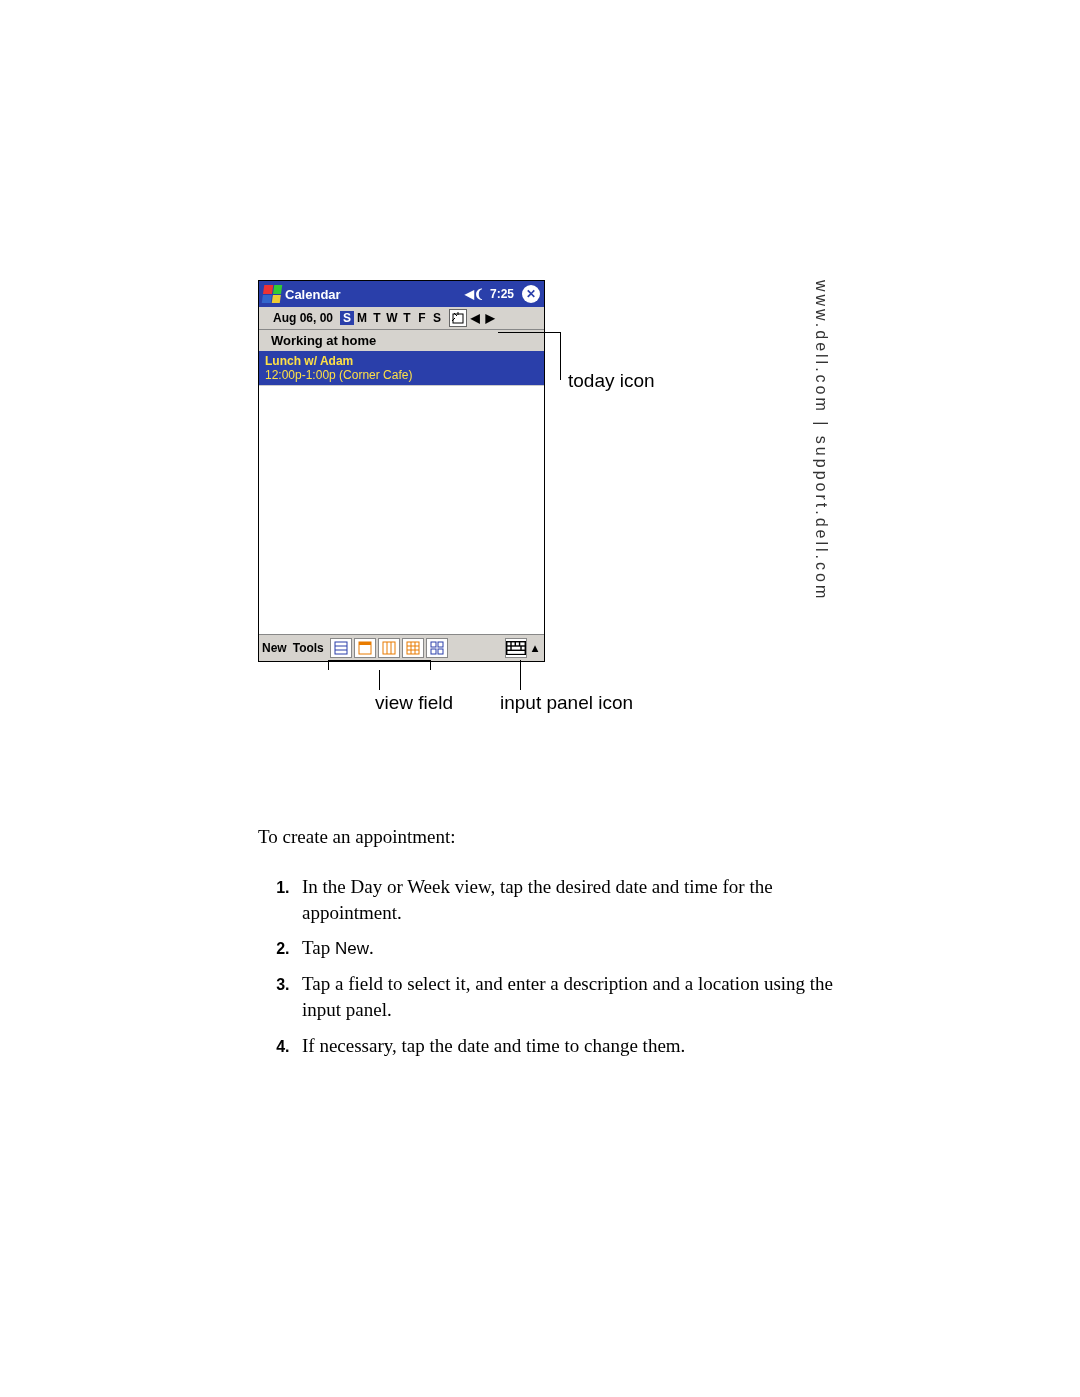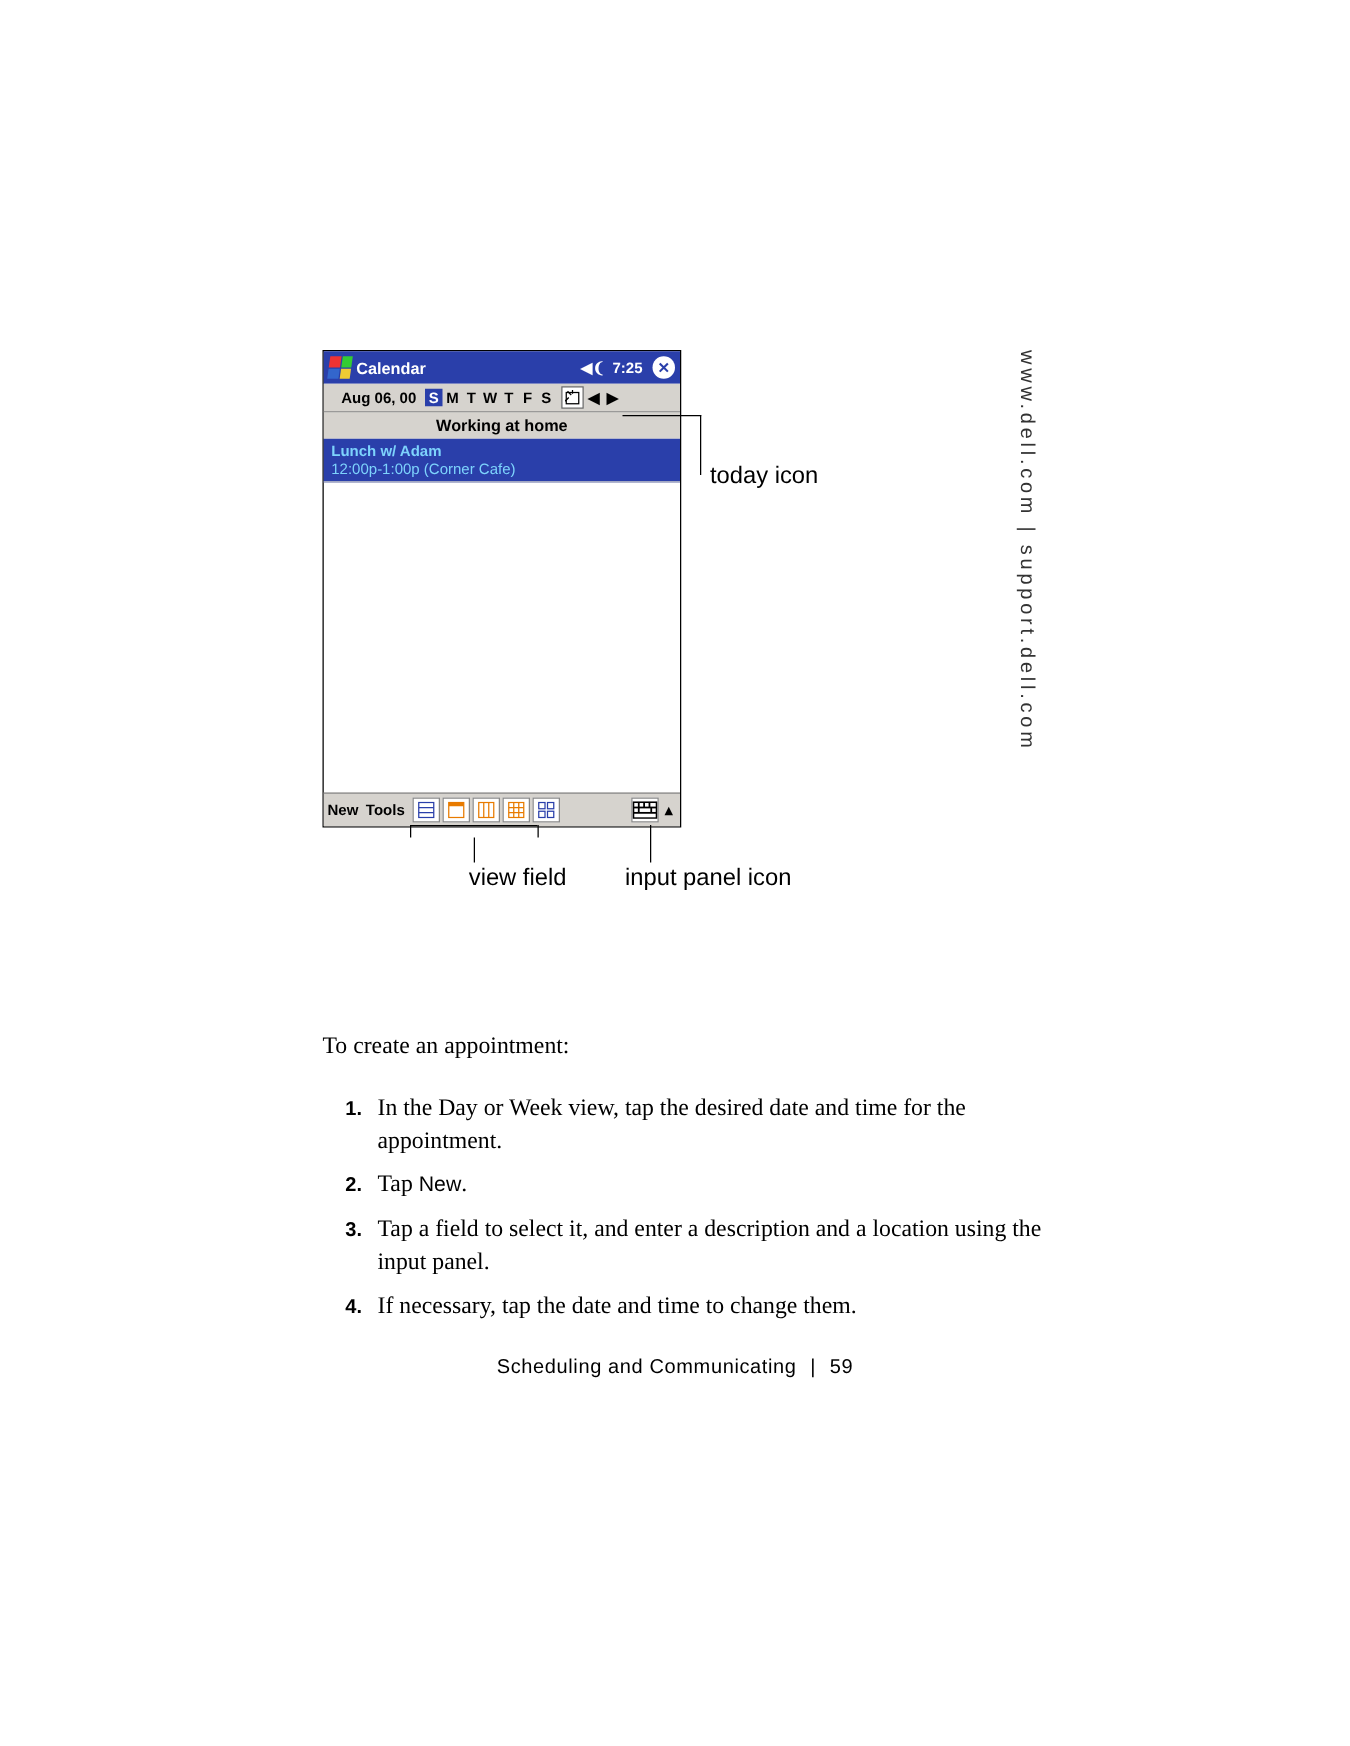--- a/index.html
+++ b/index.html
@@ -89,33 +89,33 @@
     width:16px;height:16px;
     border:1px solid #666; background:#fff;
     display:flex;align-items:center;justify-content:center;
     position:relative;
     margin-left:4px;
   }
   .today-btn svg { width:12px;height:12px;}
   .nav-arrow { width:14px; text-align:center; cursor:default;}
   .banner {
     background:#d6d3ce;
-    text-align:center;
+    text-align:left;
     font-weight:bold;
     font-size:13px;
-    padding:3px 0;
+    padding:3px 12px;
   }
   .appt {
     padding: 3px 6px;
     font-size:12px;
     border-bottom:1px solid #ccc;
   }
   .appt.sel {
     background:#2A3FAA;
-    color:#7dd3fc;
+    color:#fde047;
   }
   .appt-title { font-weight:bold; }
   .appt-sub { font-size:12px; }
   .bottombar {
     position:absolute;
     left:0; right:0; bottom:0;
     height:26px;
     background:#d6d3ce;
     border-top:1px solid #888;
     display:flex;
@@ -321,19 +321,14 @@
 
   <div class="intro">To create an appointment:</div>
 
   <ol class="steps">
     <li><span>In the Day or Week view, tap the desired date and time for the appointment.</span></li>
     <li><span>Tap </span><span class="sans">New</span><span>.</span></li>
     <li><span>Tap a field to select it, and enter a description and a location using the input panel.</span></li>
     <li><span>If necessary, tap the date and time to change them.</span></li>
   </ol>
 
-  <div class="footer">
-    <span>Scheduling and Communicating</span>
-    <span class="sep">|</span>
-    <span>59</span>
-  </div>
 
 </div>
 
 </body></html>

